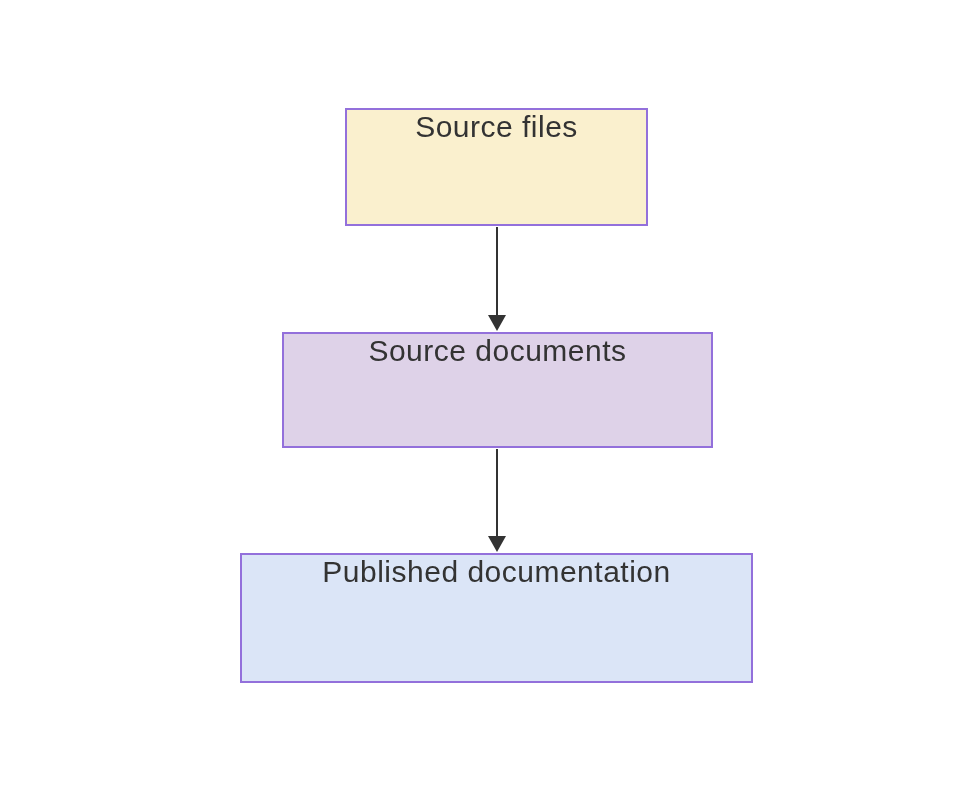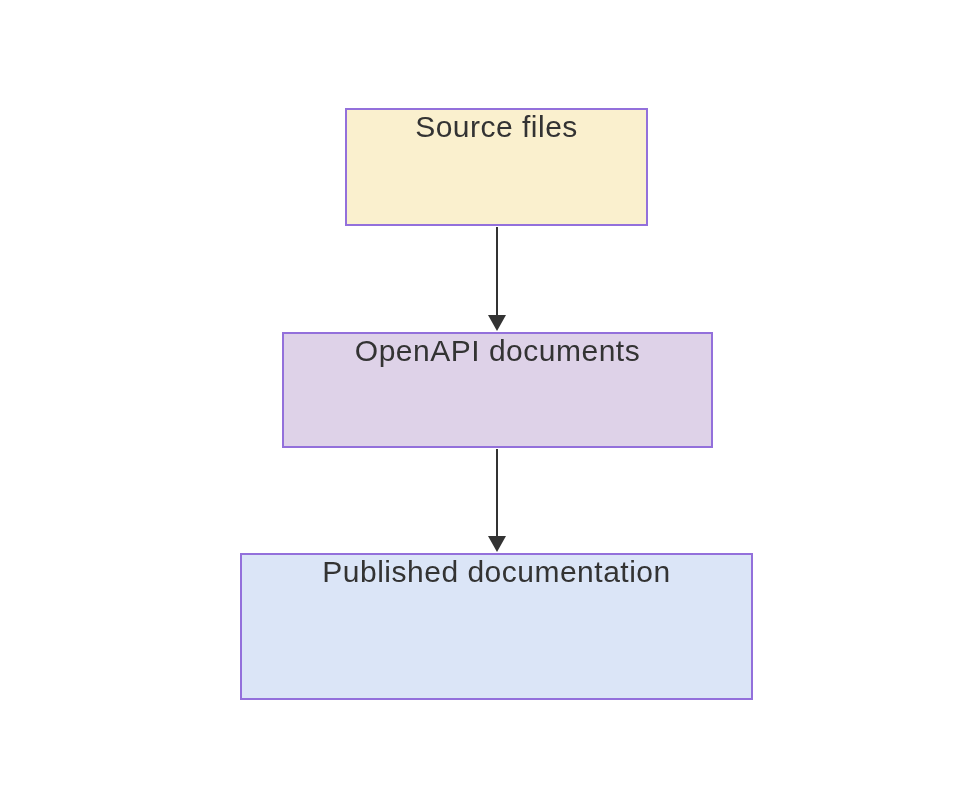--- a/index.html
+++ b/index.html
@@ -32,21 +32,21 @@
     width: 303px; height: 118px;
     background: #FAF0CE;
   }
   .node-openapi {
     left: 282px; top: 332px;
     width: 431px; height: 116px;
     background: #DED2E8;
   }
   .node-published {
     left: 240px; top: 553px;
-    width: 513px; height: 147px;
+    width: 513px; height: 130px;
     background: #DBE5F7;
   }
   .edges {
     position: absolute;
     left: 0; top: 0;
     width: 980px; height: 794px;
     pointer-events: none;
   }
 </style>
 </head>
@@ -63,20 +63,20 @@
       <line x1="497" y1="449" x2="497" y2="538" stroke="#333333" stroke-width="2"></line>
       <polygon points="497,552 488,536 506,536" fill="#333333"></polygon>
     </g>
   </svg>
 
   <div class="node node-source">
     <span>Source files</span>
   </div>
 
   <div class="node node-openapi">
-    <span>OpenAPI documents</span>
+    <span>Source documents</span>
   </div>
 
   <div class="node node-published">
     <span>Published documentation</span>
   </div>
 
 </div>
 
 </body></html>

